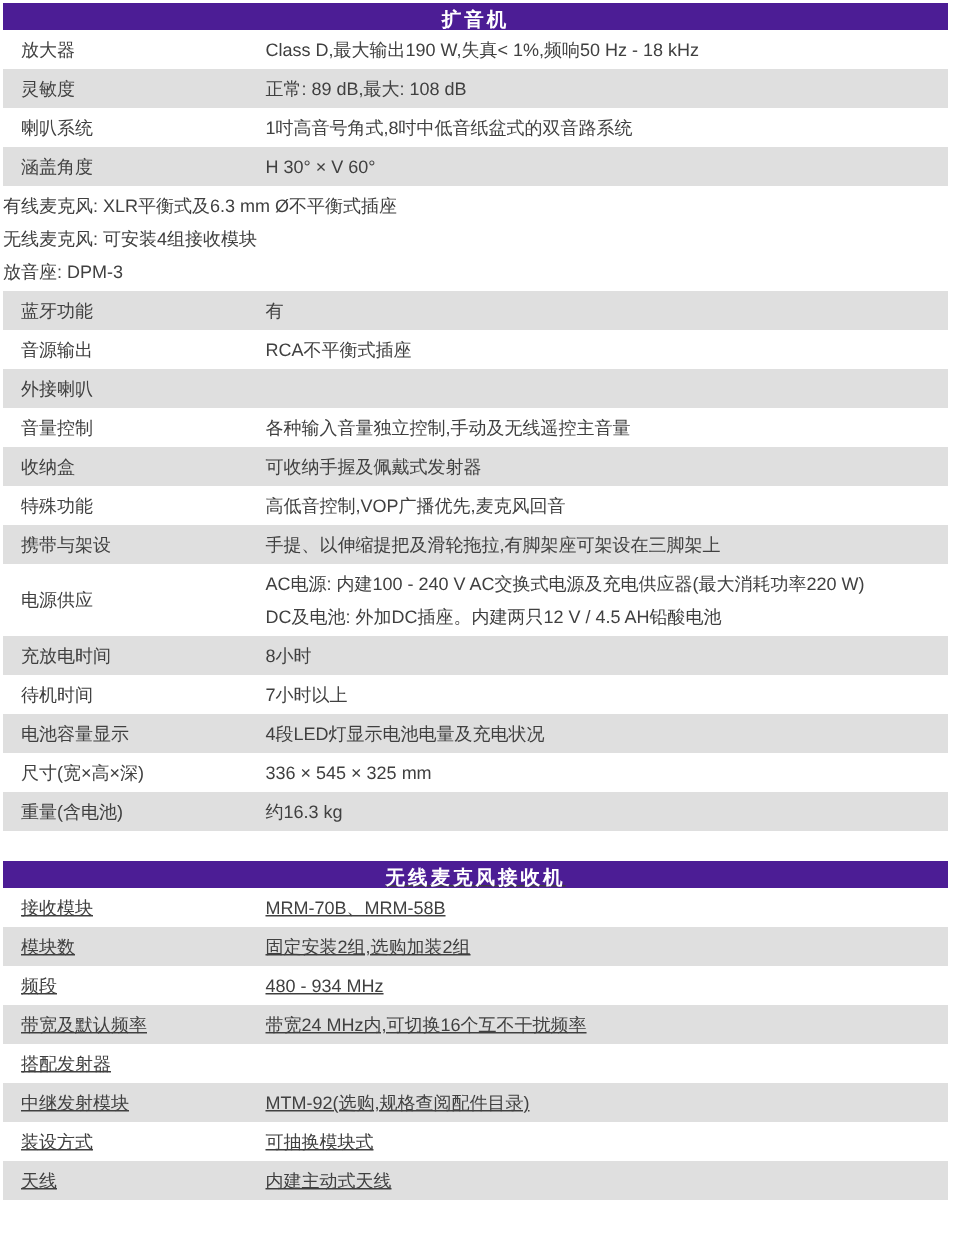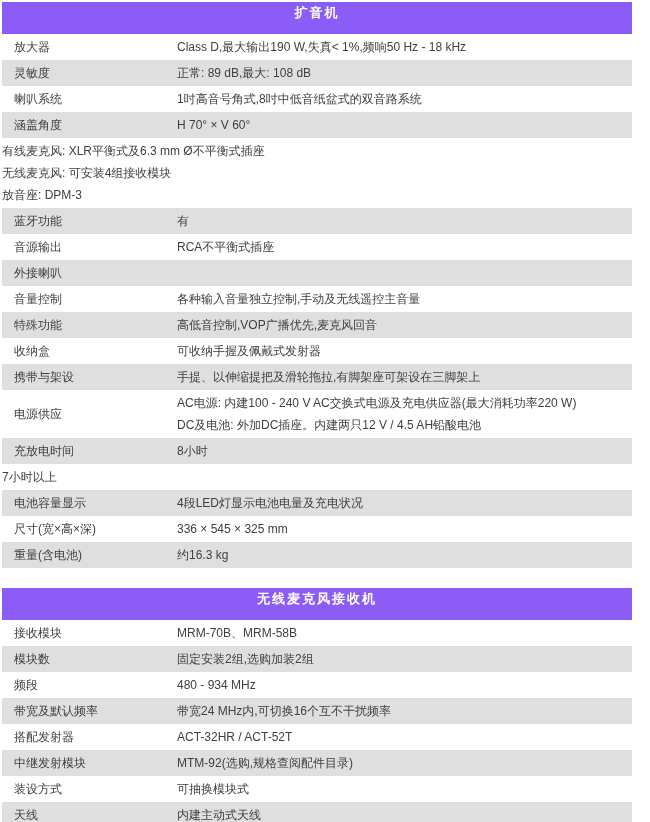--- a/index.html
+++ b/index.html
@@ -13,28 +13,29 @@
     font-family: "Liberation Sans", "DejaVu Sans", sans-serif;
     font-size: 12px;
     color: #404040;
     overflow: hidden;
   }
   .wrap {
     padding: 2px 18px 0 2px; 
   }
   .spec-section + .spec-section {
     margin-top: 20px;
+    text-decoration: underline;
   }
   .section-header {
-    background: #8b5cf6;
+    background: #4c1d95;
     color: #ffffff;
     font-weight: bold;
     font-size: 13px;
     text-align: center;
-    height: 32px;
+    height: 18px;
     line-height: 22px;
     letter-spacing: 2px;
   }
   .rows { width: 100%; }
   .row {
     display: flex;
     min-height: 26px;
     background: #ffffff;
   }
   .row:nth-child(even) {
@@ -83,21 +84,21 @@
   <div class="row">
     <div class="cell label">喇叭系统</div>
     <div class="cell value">
             <div class="line">1吋高音号角式,8吋中低音纸盆式的双音路系统</div>
           </div>
   </div>
 
   <div class="row">
     <div class="cell label">涵盖角度</div>
     <div class="cell value">
-            <div class="line">H 70° × V 60°</div>
+            <div class="line">H 30° × V 60°</div>
           </div>
   </div>
 
   <div class="row">
     <div class="cell value">
             <div class="line">有线麦克风: XLR平衡式及6.3 mm Ø不平衡式插座</div>
             <div class="line">无线麦克风: 可安装4组接收模块</div>
             <div class="line">放音座: DPM-3</div>
           </div>
   </div>
@@ -121,30 +122,30 @@
   </div>
 
   <div class="row">
     <div class="cell label">音量控制</div>
     <div class="cell value">
             <div class="line">各种输入音量独立控制,手动及无线遥控主音量</div>
           </div>
   </div>
 
   <div class="row">
+    <div class="cell label">收纳盒</div>
+    <div class="cell value">
+            <div class="line">可收纳手握及佩戴式发射器</div>
+          </div>
+  </div>
+
+  <div class="row">
     <div class="cell label">特殊功能</div>
     <div class="cell value">
             <div class="line">高低音控制,VOP广播优先,麦克风回音</div>
-          </div>
-  </div>
-
-  <div class="row">
-    <div class="cell label">收纳盒</div>
-    <div class="cell value">
-            <div class="line">可收纳手握及佩戴式发射器</div>
           </div>
   </div>
 
   <div class="row">
     <div class="cell label">携带与架设</div>
     <div class="cell value">
             <div class="line">手提、以伸缩提把及滑轮拖拉,有脚架座可架设在三脚架上</div>
           </div>
   </div>
 
@@ -157,20 +158,21 @@
   </div>
 
   <div class="row">
     <div class="cell label">充放电时间</div>
     <div class="cell value">
             <div class="line">8小时</div>
           </div>
   </div>
 
   <div class="row">
+    <div class="cell label">待机时间</div>
     <div class="cell value">
             <div class="line">7小时以上</div>
           </div>
   </div>
 
   <div class="row">
     <div class="cell label">电池容量显示</div>
     <div class="cell value">
             <div class="line">4段LED灯显示电池电量及充电状况</div>
           </div>
@@ -218,23 +220,20 @@
 
   <div class="row">
     <div class="cell label">带宽及默认频率</div>
     <div class="cell value">
             <div class="line">带宽24 MHz内,可切换16个互不干扰频率</div>
           </div>
   </div>
 
   <div class="row">
     <div class="cell label">搭配发射器</div>
-    <div class="cell value">
-            <div class="line">ACT-32HR / ACT-52T</div>
-          </div>
   </div>
 
   <div class="row">
     <div class="cell label">中继发射模块</div>
     <div class="cell value">
             <div class="line">MTM-92(选购,规格查阅配件目录)</div>
           </div>
   </div>
 
   <div class="row">

